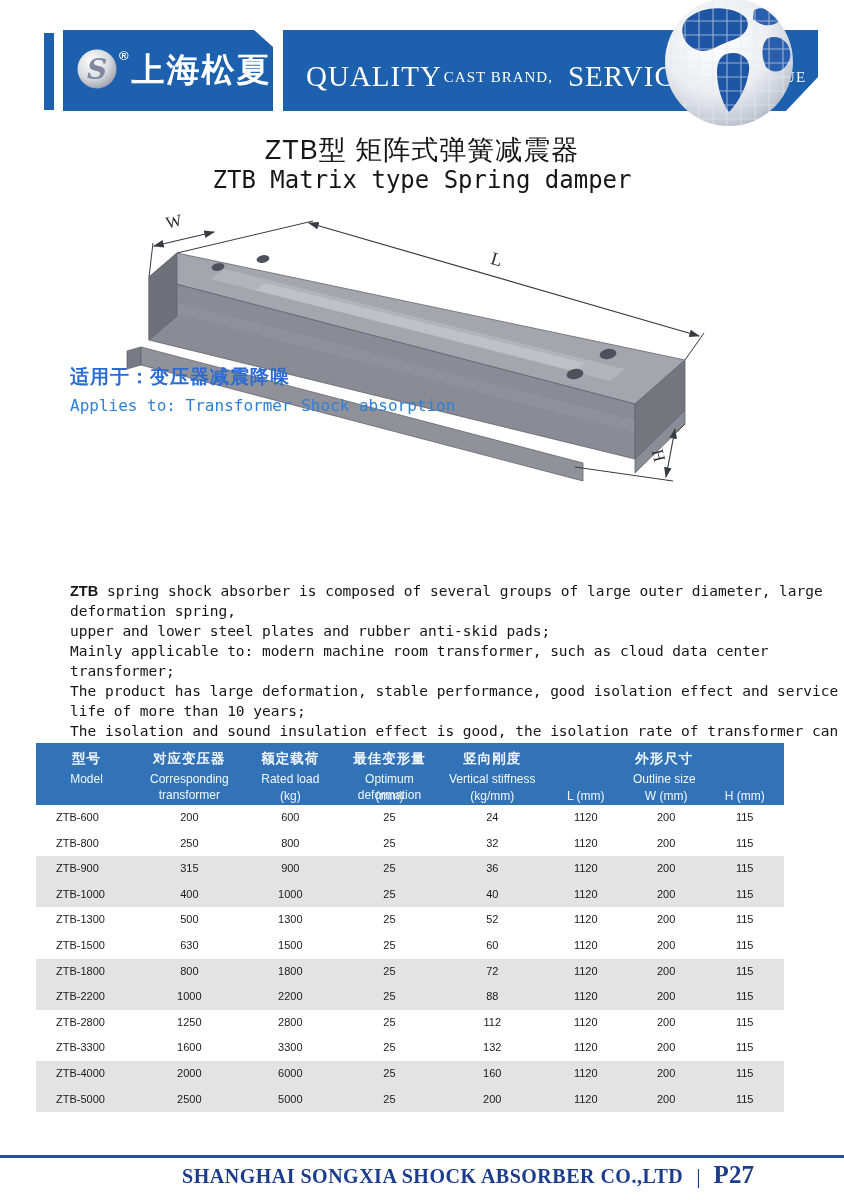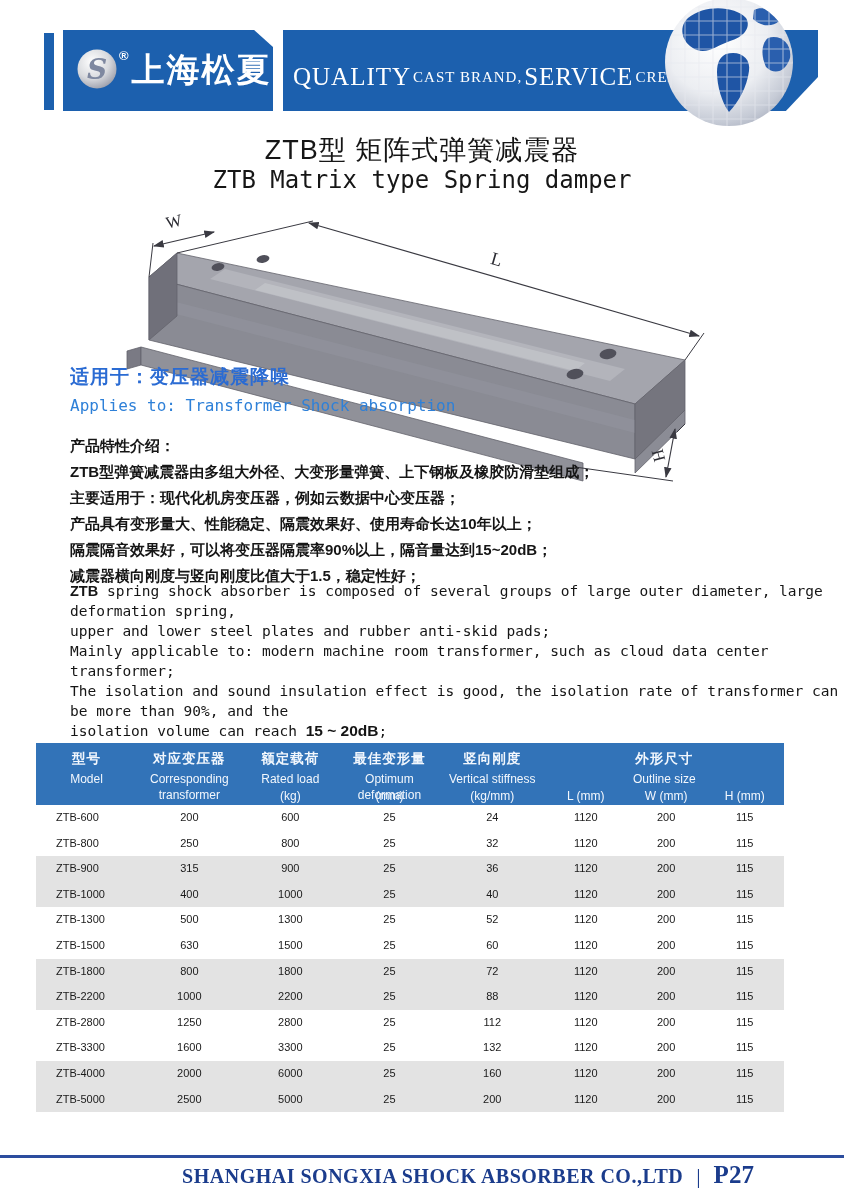--- a/index.html
+++ b/index.html
@@ -10,21 +10,21 @@
   .left-bar{position:absolute;left:44px;top:33px;width:10px;height:77px;background:var(--banner-blue,#1c60ae);}
   .brand-banner{position:absolute;left:63px;top:30px;width:210px;height:81px;background:var(--banner-blue,#1c60ae);
     clip-path:polygon(0 0,91% 0,100% 21%,100% 100%,0 100%);
     display:flex;align-items:center;padding-left:13px;box-sizing:border-box;}
   .brand-banner .reg{color:#fff;font-size:13px;position:relative;top:-15px;left:1px;font-weight:700;}
   .brand-name{color:#fff;font-size:33px;font-weight:700;letter-spacing:2px;margin-left:4px;white-space:nowrap;}
   .slogan-banner{position:absolute;left:283px;top:30px;width:535px;height:81px;background:var(--banner-blue,#1c60ae);
     clip-path:polygon(0 0,100% 0,100% 58%,94% 100%,0 100%);
     display:flex;align-items:center;padding-left:10px;box-sizing:border-box;
     font-family:"Liberation Serif",serif;color:#fff;padding-top:12px;}
-  .slogan-banner .big{font-size:25px;letter-spacing:1px;}
+  .slogan-banner .big{font-size:29px;letter-spacing:1px;margin-left:13px;}
   .slogan-banner .small{font-size:15px;letter-spacing:1px;padding:0 2px;position:relative;top:1px;}
   .globe-wrap{position:absolute;left:650px;top:0;width:164px;height:132px;}
 
   
   .title-zh{position:absolute;left:0;top:132px;width:100%;text-align:center;
     font-size:27px;font-weight:400;letter-spacing:1px;}
   .title-en{position:absolute;left:0;top:166px;width:100%;text-align:center;
     font-family:"DejaVu Sans Mono",monospace;font-size:24px;}
 
   
@@ -166,33 +166,26 @@
 
       <text x="70" y="22" font-family="Liberation Serif,serif" font-size="17" fill="#2c2c33" text-anchor="middle" transform="rotate(-13 70 22)">W</text>
       <text x="390" y="60" font-family="Liberation Serif,serif" font-size="18" fill="#2c2c33" text-anchor="middle" transform="rotate(16 390 60)">L</text>
       <text x="548" y="252" font-family="Liberation Serif,serif" font-size="17" fill="#2c2c33" text-anchor="middle" transform="rotate(75 548 252)">H</text>
     </svg>
   </div>
 
   <div class="applies-zh">适用于：变压器减震降噪</div>
   <div class="applies-en">Applies to: Transformer Shock absorption</div>
 
-  <div class="features-zh">
-    <div>产品特性介绍：</div>
-    <div>ZTB型弹簧减震器由多组大外径、大变形量弹簧、上下钢板及橡胶防滑垫组成；</div>
-    <div>主要适用于：现代化机房变压器，例如云数据中心变压器；</div>
-    <div>产品具有变形量大、性能稳定、隔震效果好、使用寿命长达10年以上；</div>
-    <div>隔震隔音效果好，可以将变压器隔震率90%以上，隔音量达到15~20dB；</div>
-    <div>减震器横向刚度与竖向刚度比值大于1.5，稳定性好；</div>
-  </div>
 
   <div class="features-en">
     <div><span class="brand-b">ZTB</span><span> spring shock absorber is composed of several groups of large outer diameter, large deformation spring,</span></div>
     <div>upper and lower steel plates and rubber anti-skid pads;</div>
     <div>Mainly applicable to: modern machine room transformer, such as cloud data center transformer;</div>
+    <div>The product has large deformation, stable performance, good isolation effect and service life of more than 10 years;</div>
     <div>The isolation and sound insulation effect is good, the isolation rate of transformer can be more than 90%, and the</div>
     <div><span>isolation volume can reach </span><span class="hl">15 ~ 20dB</span><span>;</span></div>
     <div><span>The ratio of lateral stiffness to vertical stiffness is more than </span><span class="hl">1.5</span><span>.</span></div>
   </div>
 
   <div class="spec-table">
     <div class="thead">
       <div class="zh" style="grid-column:1;grid-row:1">型号</div>
       <div class="en" style="grid-column:1;grid-row:2">Model</div>
       <div class="zh" style="grid-column:2;grid-row:1">对应变压器</div>

